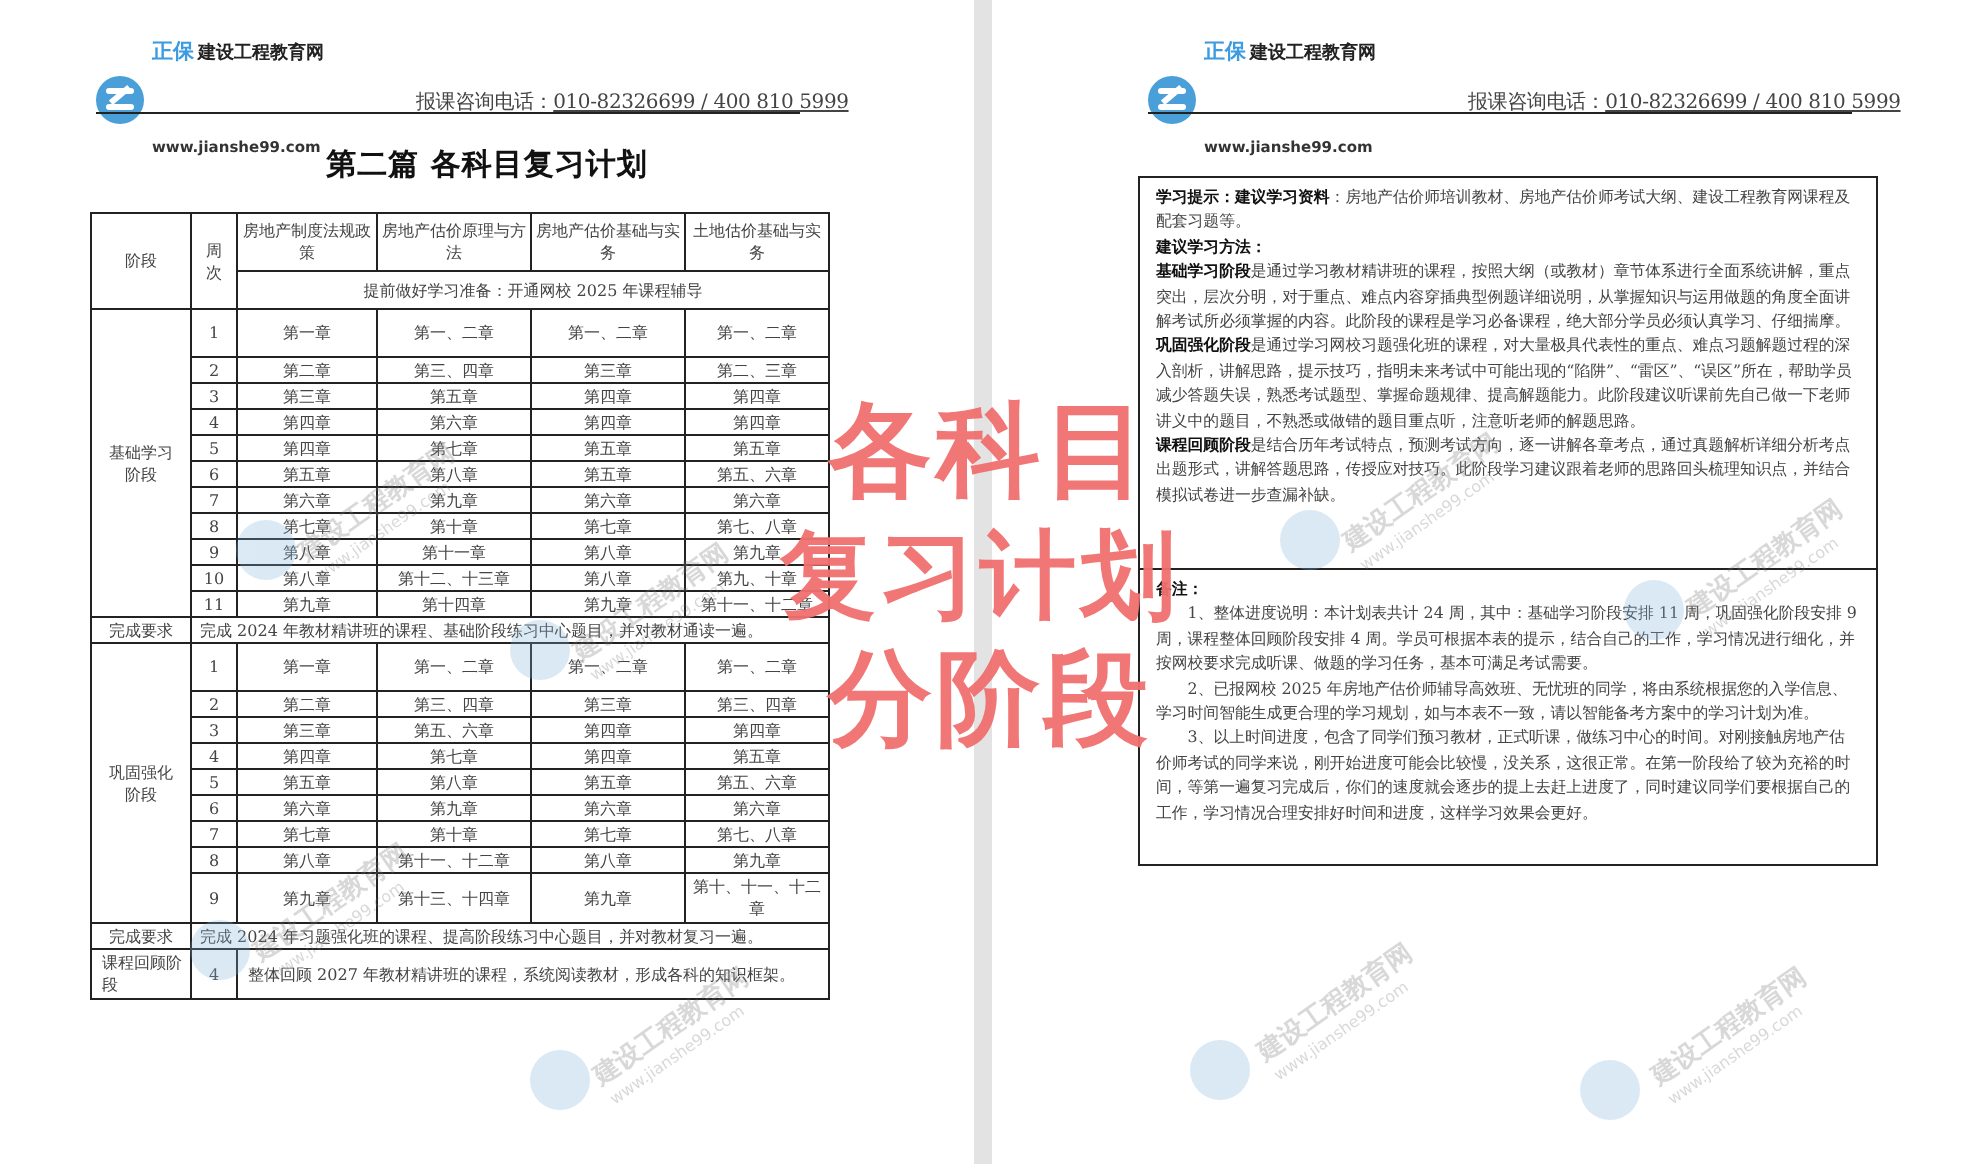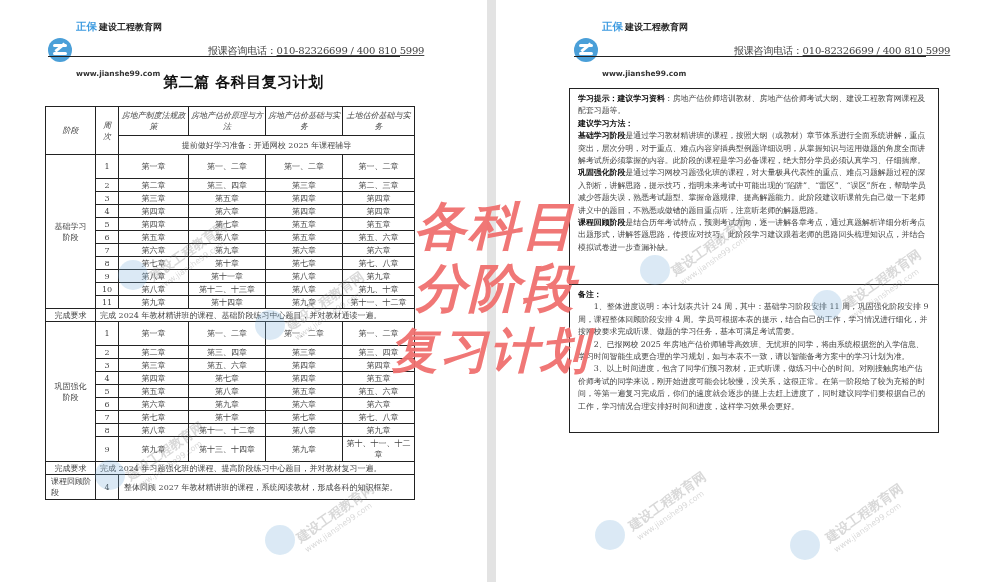--- a/index.html
+++ b/index.html
@@ -24,41 +24,41 @@
   .hotline .num{text-decoration:underline;}
   .header-rule{position:absolute;height:1px;background:#222;}
 
   .doc-title{position:absolute;left:0;width:487px;top:73px;text-align:center;
              font-family:"DejaVu Sans","Liberation Sans",sans-serif;font-weight:bold;font-size:15px;color:#111;letter-spacing:0.5px;}
 
   table.plan{position:absolute;left:45px;top:106px;border-collapse:collapse;table-layout:fixed;width:369px;}
   table.plan td{border:1px solid #222;text-align:center;vertical-align:middle;font-size:8px;line-height:11px;color:#444;padding:0 1px;}
   table.plan td.left{text-align:left;padding-left:5px;}
   table.plan td.req{text-align:left;padding-left:4px;}
-  tr.h1 td{height:28px;font-style:italic;}
+  tr.h1 td{height:28px;}
   tr.h2 td{height:18px;}
   tr.tall td{height:23px;}
   tr.r td{height:12px;}
   tr.r2 td{height:24px;}
 
   .tips-box{position:absolute;left:569px;top:88px;width:370px;height:345px;border:1px solid #222;box-sizing:border-box;}
   .tips-sec{position:absolute;left:0;width:100%;box-sizing:border-box;padding:4px 8px 0 8px;font-size:7.9px;line-height:12.4px;color:#444;}
   .tips-sec.top{top:0;height:195px;}
   .tips-sec.bottom{top:195px;height:150px;border-top:1px solid #222;}
   .b{font-family:"DejaVu Sans","Liberation Sans",sans-serif;font-weight:bold;color:#111;}
   .ind{text-indent:2em;}
 
   .watermark{position:absolute;pointer-events:none;opacity:0.28;}
   .wm-circle{position:absolute;width:30px;height:30px;border-radius:50%;background:#7fb4dc;}
   .wm-text{position:absolute;transform:rotate(-35deg);transform-origin:left top;font-family:"DejaVu Sans","Liberation Sans",sans-serif;color:#777;white-space:nowrap;}
   .wm-text .cn{font-size:13px;font-weight:bold;display:block;}
   .wm-text .en{font-size:8px;display:block;}
 
   .overlay{position:absolute;left:395px;top:195px;width:200px;font-family:"DejaVu Sans","Liberation Sans",sans-serif;
-           font-weight:bold;color:#f0706f;font-size:52px;line-height:62px;text-align:center;letter-spacing:2px;opacity:0.95;font-style:italic;}
+           font-weight:bold;color:#f0706f;font-size:52px;line-height:62px;text-align:center;letter-spacing:2px;opacity:0.95;}
   .overlay div{white-space:nowrap;}
 </style>
 </head>
 <body>
 
 <div class="page page-left">
   <div class="logo" style="left:48px;top:21px;">
     <div class="logo-mark">
         <span class="logo-z"></span>
       </div>
@@ -345,15 +345,15 @@
 <div class="watermark" style="left:790px;top:470px;">
   <div class="wm-circle" style="left:0;top:60px;"></div>
   <div class="wm-text" style="left:32px;top:62px;">
       <span class="cn">建设工程教育网</span>
       <span class="en">www.jianshe99.com</span>
     </div>
 </div>
 
 <div class="overlay">
   <div>各科目</div>
+  <div style="font-size:48px;margin-left:-10px;">复习计划</div>
   <div>分阶段</div>
-  <div style="font-size:48px;margin-left:-10px;">复习计划</div>
 </div>
 
 </body></html>

